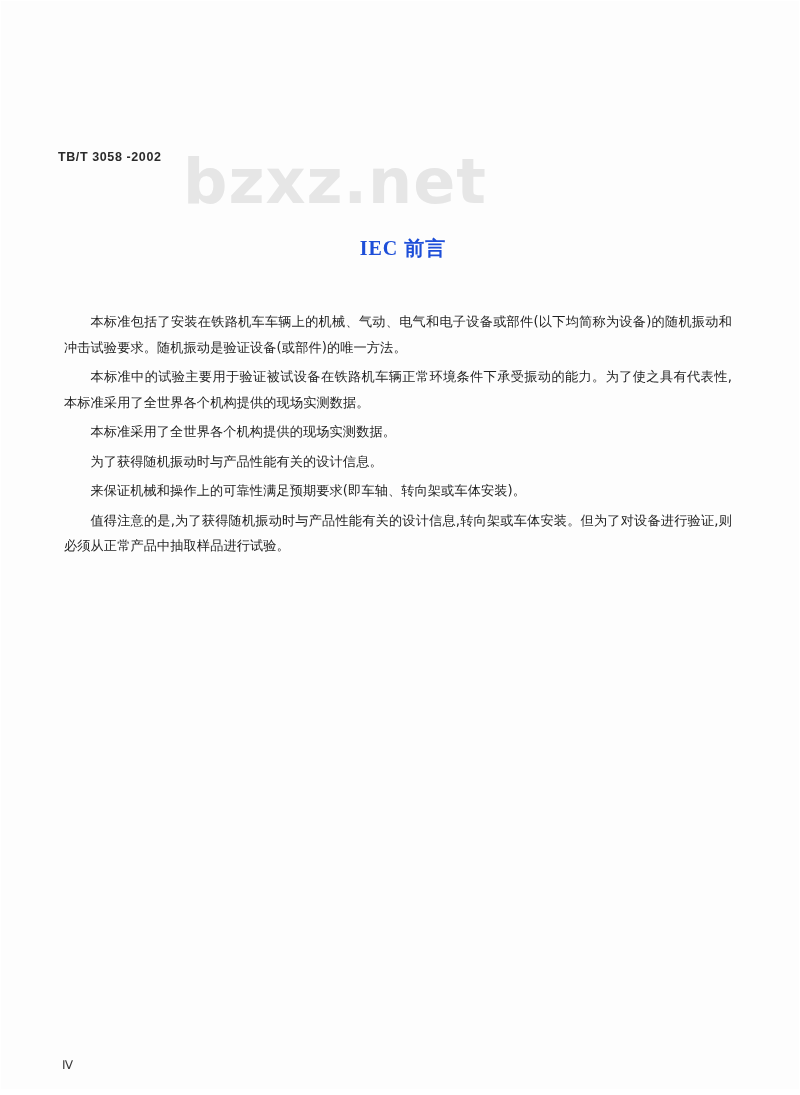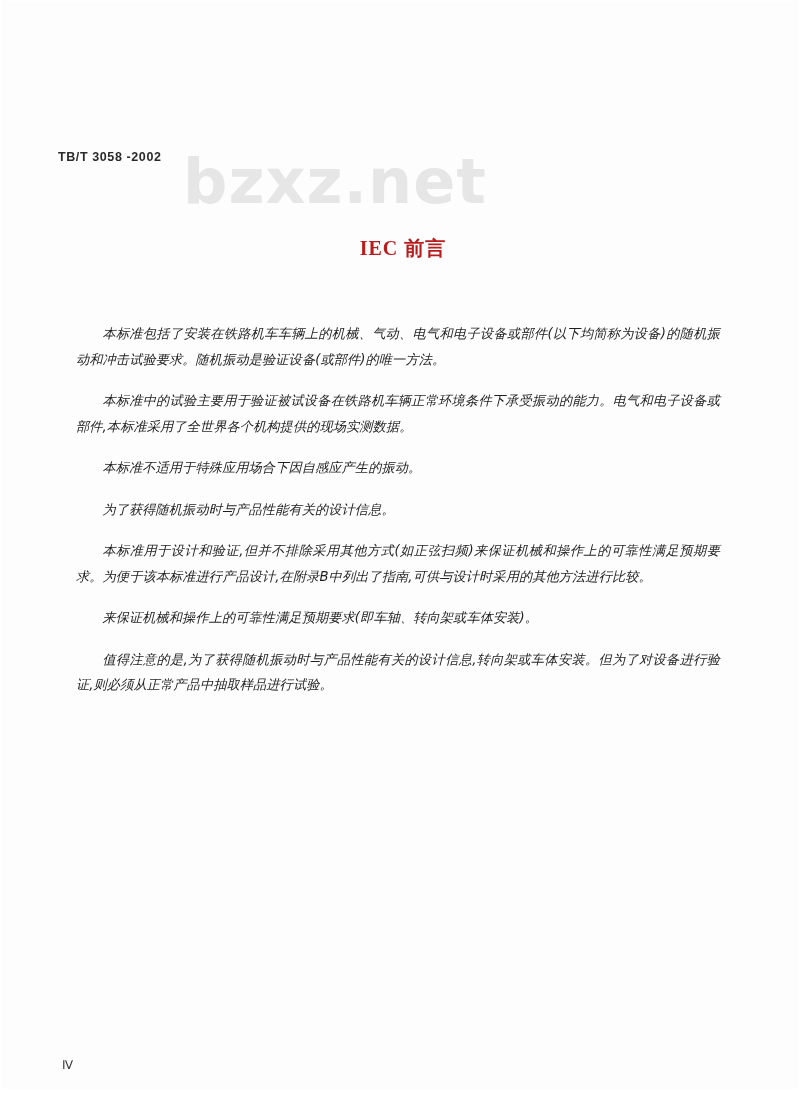--- a/index.html
+++ b/index.html
@@ -56,41 +56,40 @@
   }
   .doc-title {
     position: absolute;
     left: 0;
     top: 85px;
     width: 690px;
     text-align: center;
     font-family: "Liberation Serif", serif;
     font-size: 20px;
     font-weight: bold;
-    color: #b91c1c;
+    color: #1d4ed8;
     letter-spacing: 1px;
     filter: blur(0.3px);
   }
   .body-text {
     position: absolute;
     left: 2px;
     top: 155px;
     width: 676px;
     font-family: "DejaVu Sans", sans-serif;
     font-size: 13.2px;
     line-height: 25.5px;
     color: #1f1f1f;
     filter: blur(0.32px);
     text-align: justify;
   }
   .body-text p {
-    margin: 16px;
+    margin: 4px;
     text-indent: 2em;
     letter-spacing: 0.1px;
-    font-style: italic;
   }
   .page-number {
     position: absolute;
     left: 62px;
     top: 1058px;
     font-family: "Liberation Serif", serif;
     font-size: 12px;
     color: #3a3a3a;
     filter: blur(0.3px);
   }
@@ -102,23 +101,22 @@
   <div class="scan-area">
 
     <div class="std-number">TB/T 3058 -2002</div>
 
     <div class="watermark">bzxz.net</div>
 
     <div class="doc-title">IEC 前言</div>
 
     <div class="body-text">
       <p>本标准包括了安装在铁路机车车辆上的机械、气动、电气和电子设备或部件(以下均简称为设备)的随机振动和冲击试验要求。随机振动是验证设备(或部件)的唯一方法。</p>
-      <p>本标准中的试验主要用于验证被试设备在铁路机车辆正常环境条件下承受振动的能力。电气和电子设备或部件,本标准采用了全世界各个机构提供的现场实测数据。</p>
-      <p>本标准不适用于特殊应用场合下因自感应产生的振动。</p>
+      <p>本标准中的试验主要用于验证被试设备在铁路机车辆正常环境条件下承受振动的能力。为了使之具有代表性,本标准采用了全世界各个机构提供的现场实测数据。</p>
+      <p>本标准采用了全世界各个机构提供的现场实测数据。</p>
       <p>为了获得随机振动时与产品性能有关的设计信息。</p>
-      <p>本标准用于设计和验证,但并不排除采用其他方式(如正弦扫频)来保证机械和操作上的可靠性满足预期要求。为便于该本标准进行产品设计,在附录B中列出了指南,可供与设计时采用的其他方法进行比较。</p>
       <p>来保证机械和操作上的可靠性满足预期要求(即车轴、转向架或车体安装)。</p>
       <p>值得注意的是,为了获得随机振动时与产品性能有关的设计信息,转向架或车体安装。但为了对设备进行验证,则必须从正常产品中抽取样品进行试验。</p>
     </div>
   </div>
 
   <div class="page-number">Ⅳ</div>
 </div>
 
 </body></html>

